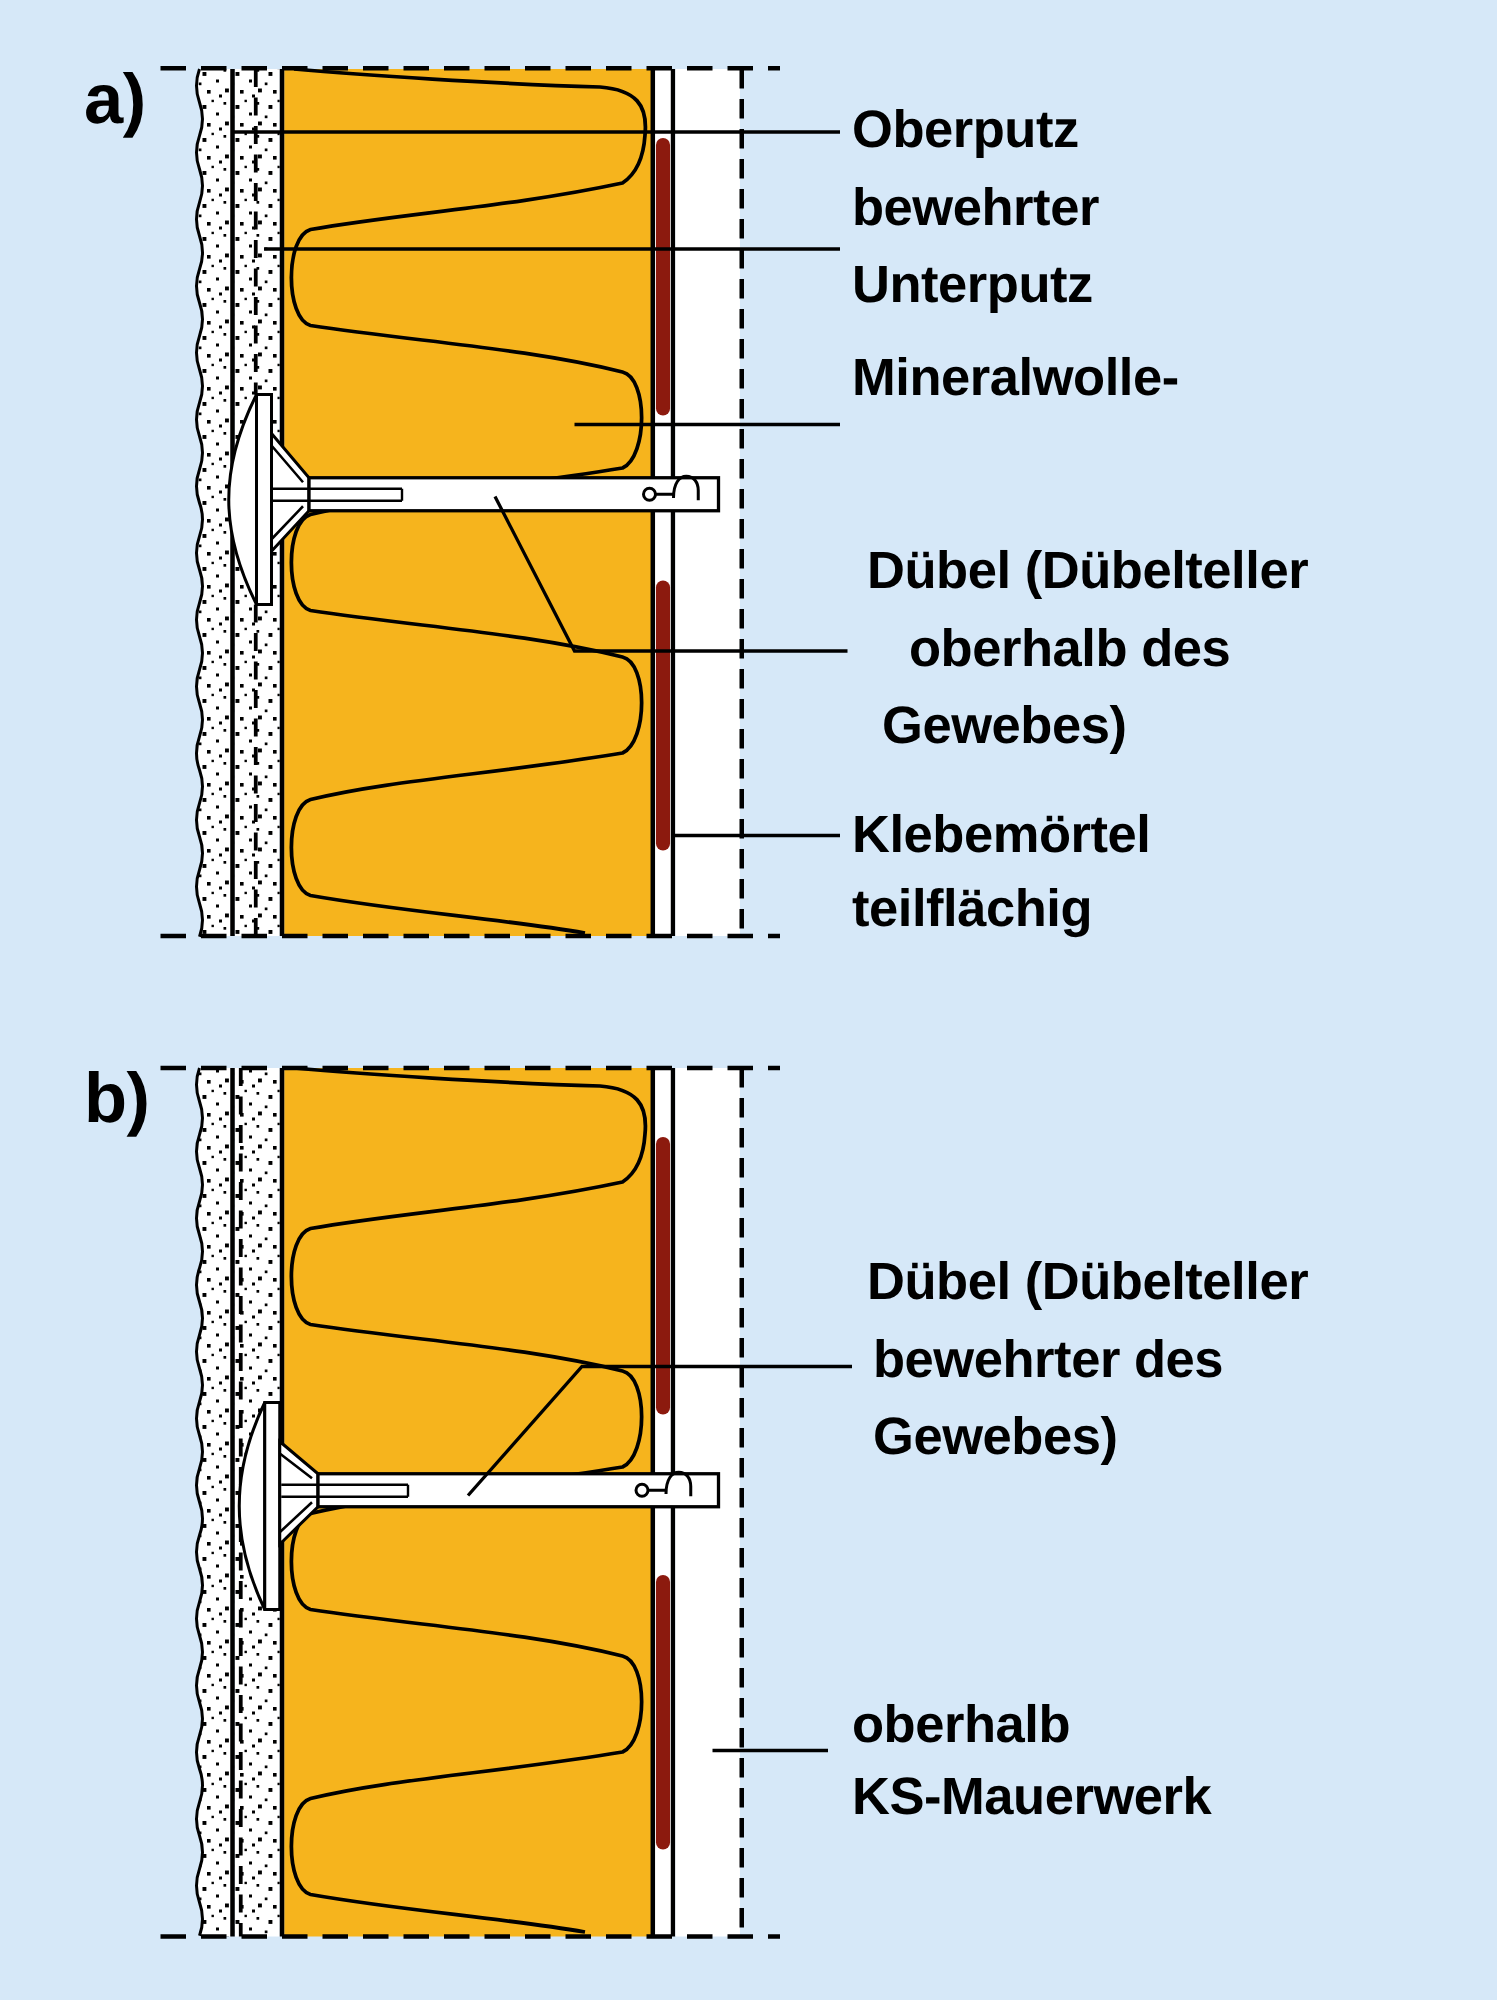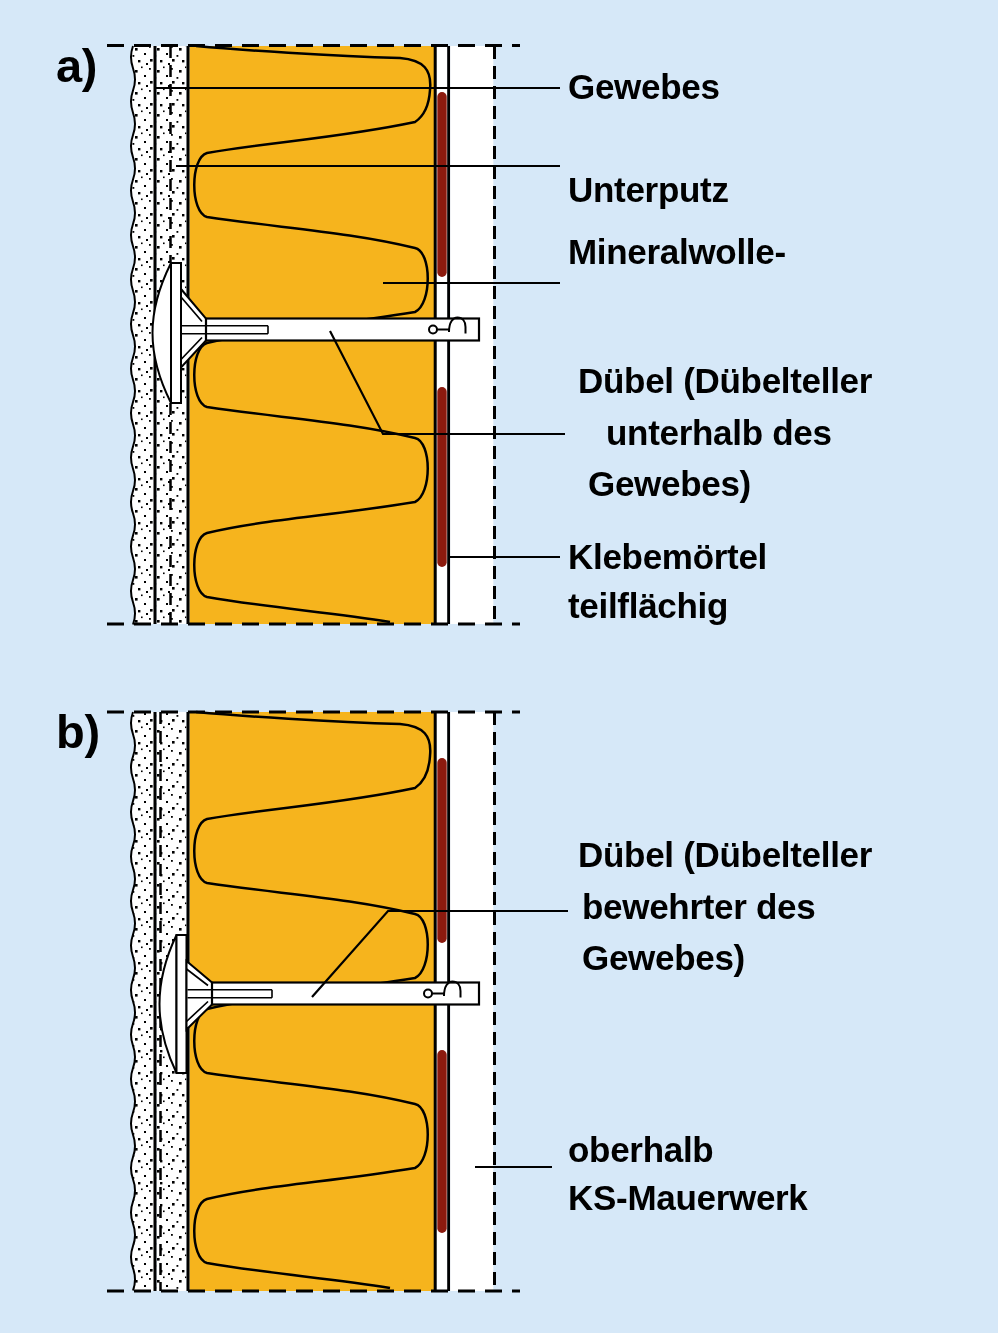--- a/index.html
+++ b/index.html
@@ -118,25 +118,26 @@
         <path class="ln s16" d="M187.5,989.8 H272 M187.5,997.8 H272 M272,989.8 V997.8"></path>
         <circle cx="428" cy="993.5" r="4" class="wfill wln s2"></circle>
         <path class="ln s2" d="M432,993.5 H444 M444,996 C444,986 448,981.5 452.5,981.5 C457.5,981.5 460.5,985.5 460.5,991 V997.5"></path>
       </g>
       <path class="ln s22" d="M312,997 L388,911 H568"></path>
       <path class="ln s22" d="M475,1167 H552"></path>
     </g>
   </svg>
 
   <div class="lbl letter" style="left:56px;top:42px">a)</div>
-  <div class="lbl" style="left:568px;top:67px">Gewebes</div>
+  <div class="lbl" style="left:568px;top:67px">Oberputz</div>
+  <div class="lbl" style="left:568px;top:119px">bewehrter</div>
   <div class="lbl" style="left:568px;top:170px">Unterputz</div>
   <div class="lbl" style="left:568px;top:232px">Mineralwolle-</div>
   <div class="lbl" style="left:578px;top:361px">Dübel (Dübelteller</div>
-  <div class="lbl" style="left:606px;top:413px">unterhalb des</div>
+  <div class="lbl" style="left:606px;top:413px">oberhalb des</div>
   <div class="lbl" style="left:588px;top:464px">Gewebes)</div>
   <div class="lbl" style="left:568px;top:586px">teilflächig</div>
   <div class="lbl" style="left:568px;top:537px">Klebemörtel</div>
 
   <div class="lbl letter" style="left:56px;top:708px">b)</div>
   <div class="lbl" style="left:578px;top:835px">Dübel (Dübelteller</div>
   <div class="lbl" style="left:582px;top:887px">bewehrter des</div>
   <div class="lbl" style="left:582px;top:938px">Gewebes)</div>
   <div class="lbl" style="left:568px;top:1130px">oberhalb</div>
   <div class="lbl" style="left:568px;top:1178px">KS-Mauerwerk</div>

